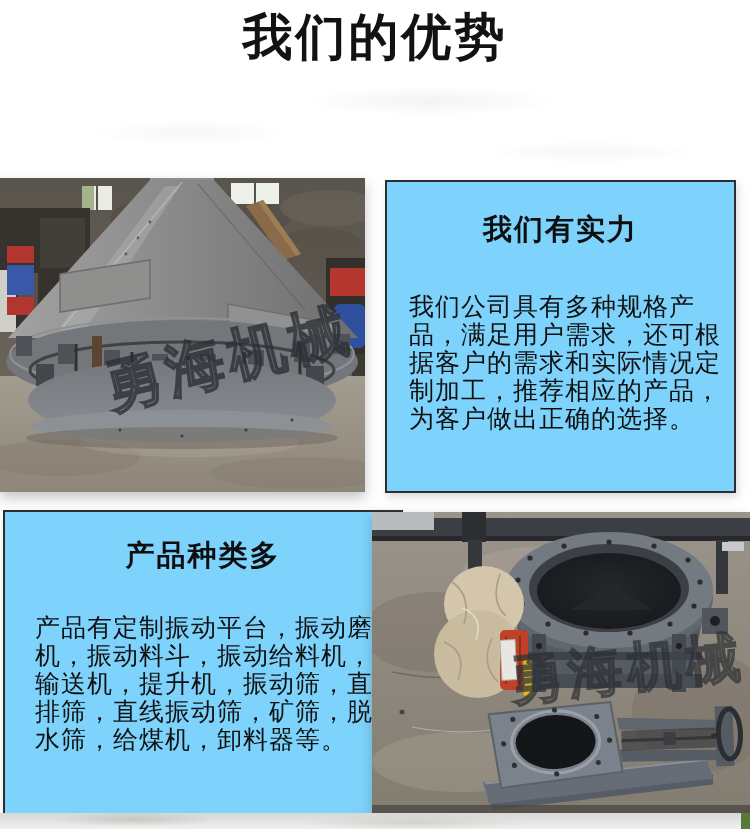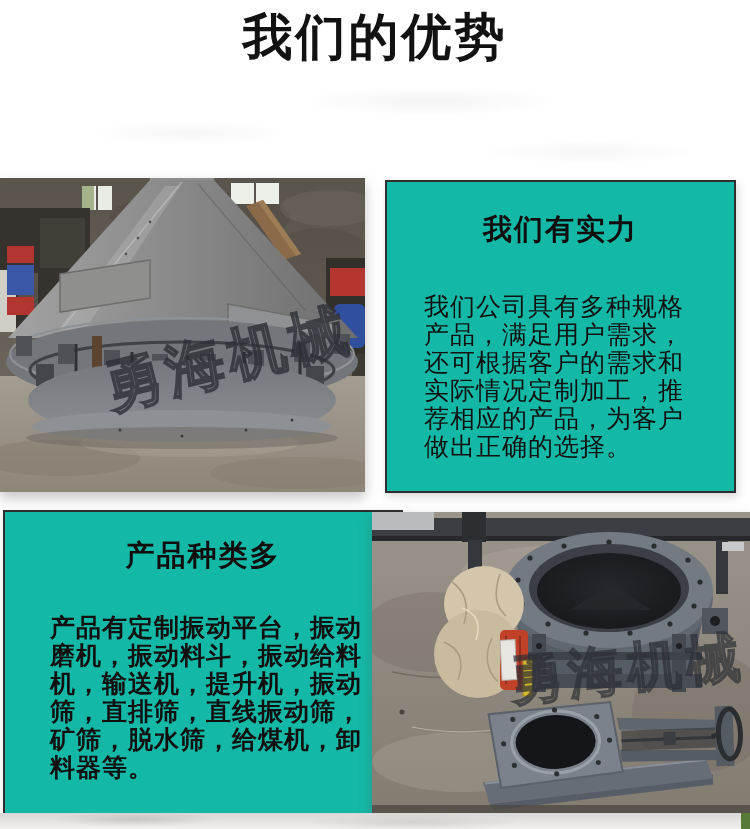--- a/index.html
+++ b/index.html
@@ -11,37 +11,37 @@
   .smudge{position:absolute;pointer-events:none;}
   .page-title{
     position:absolute;top:4px;left:0;width:750px;text-align:center;
     font-size:50px;font-weight:bold;letter-spacing:3px;color:#121212;
   }
   .photo{position:absolute;box-shadow:0 6px 12px rgba(90,90,90,.35);overflow:hidden;background:#777;}
   .photo svg{display:block;}
   #photo-workshop{left:0;top:178px;width:365px;height:314px;}
   #photo-feeder{left:372px;top:512px;width:378px;height:303px;}
   .text-box{
-    position:absolute;background:#14b8a6;border:2px solid #2e2e2e;box-sizing:border-box;
+    position:absolute;background:#7dd3fc;border:2px solid #2e2e2e;box-sizing:border-box;
     box-shadow:2px 4px 8px rgba(120,120,120,.28);
   }
   #box-strength{left:385px;top:180px;width:351px;height:313px;}
   #box-variety{left:3px;top:510px;width:400px;height:307px;}
   .box-heading{
     text-align:center;font-size:29px;font-weight:bold;color:#0e0e0e;letter-spacing:2px;
     margin:0;
   }
   #box-strength .box-heading{margin-top:28px;}
   #box-variety .box-heading{margin-top:24px;}
   .box-body{
-    font-size:25px;line-height:28px;letter-spacing:1px;color:#101010;margin:17px;
+    font-size:25px;line-height:28px;letter-spacing:1px;color:#101010;margin:2px;
     word-break:break-all;
   }
   #box-strength .box-body{margin-top:42px;padding:0 10px 0 20px;}
-  #box-variety .box-body{margin-top:37px;padding:0 12px 0 28px;font-weight:bold;}
+  #box-variety .box-body{margin-top:37px;padding:0 12px 0 28px;}
   .bottom-strip{
     position:absolute;left:0;top:813px;width:750px;height:16px;
     background:
       radial-gradient(ellipse 120px 10px at 18% 40%, rgba(150,148,144,.35), rgba(0,0,0,0) 70%),
       radial-gradient(ellipse 160px 12px at 55% 60%, rgba(160,158,152,.28), rgba(0,0,0,0) 70%),
       linear-gradient(#d8d7d5,#f1f0ee);
   }
   .corner-green{position:absolute;left:741px;top:813px;width:9px;height:16px;background:#567a38;}
   .h-smudge1{top:86px;left:300px;width:260px;height:30px;border-radius:50%;
     background:radial-gradient(ellipse at center, rgba(140,140,140,.10), rgba(0,0,0,0) 70%);}

